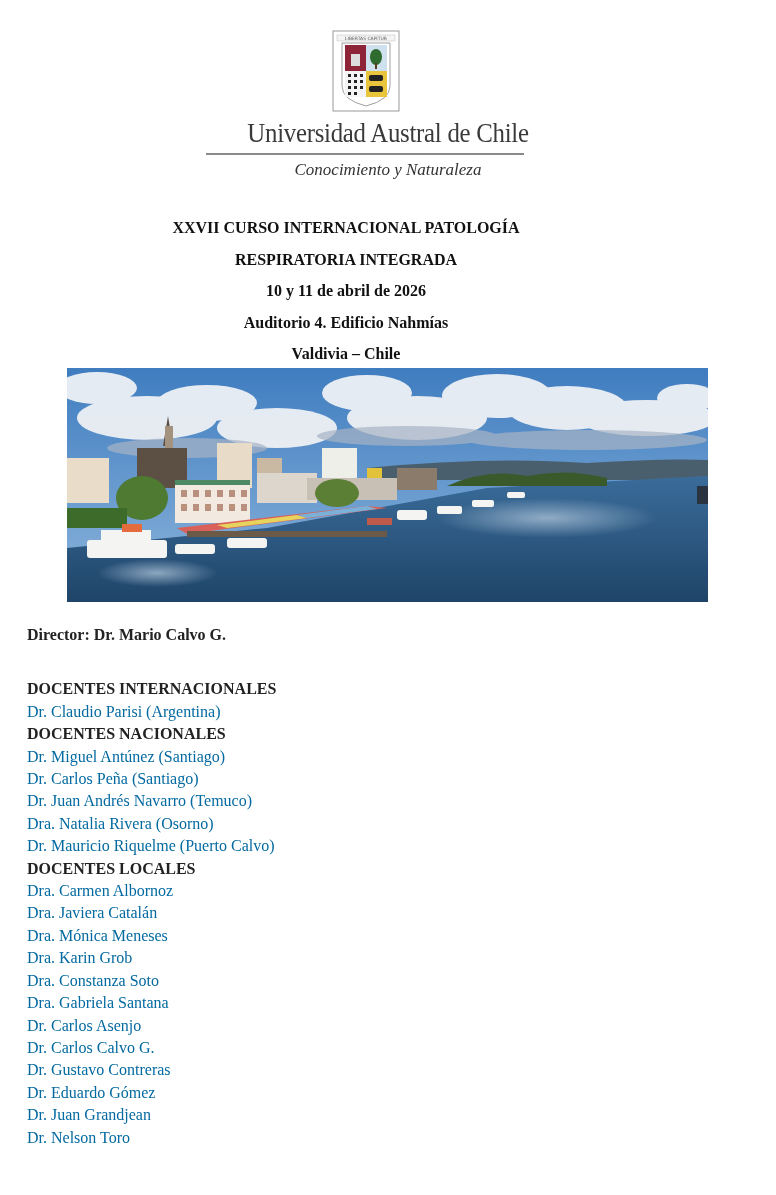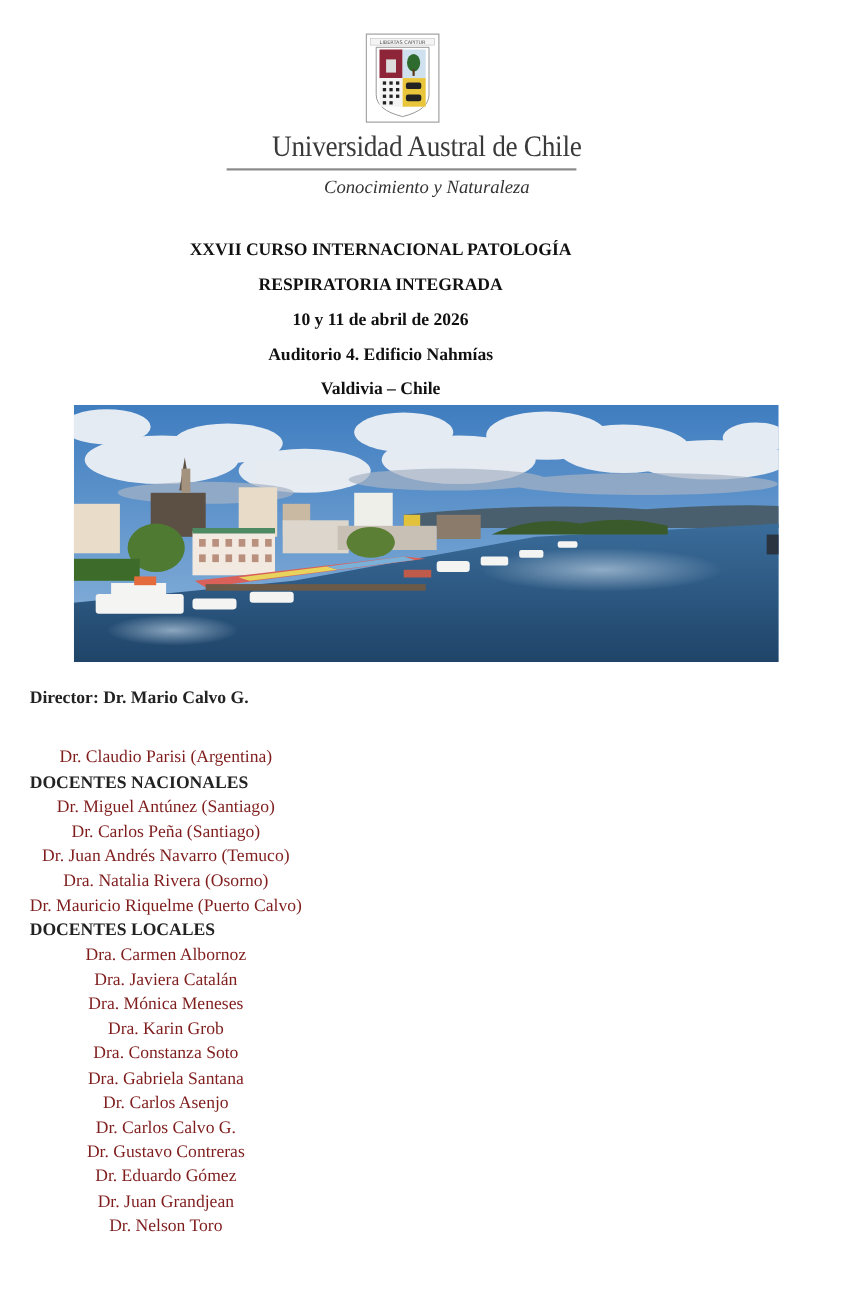--- a/index.html
+++ b/index.html
@@ -7,21 +7,21 @@
   .logo { position: absolute; left: 332px; top: 30px; width: 68px; height: 82px; }
   .uni-name { position: absolute; left: 0; width: 776px; top: 118px; text-align: center; font-size: 27px; color: #3a3a3a; letter-spacing: -0.3px; transform: scaleX(0.92); }
   .uni-rule { position: absolute; left: 206px; top: 153px; width: 318px; height: 2px; background: #8a8a8a; }
   .uni-motto { position: absolute; left: 0; width: 736px; top: 160px; text-align: center; font-size: 17px; font-style: italic; color: #333; padding-left: 0; margin-left: 20px; }
   .titles { position: absolute; left: 0; top: 212px; width: 692px; text-align: center; font-weight: bold; font-size: 16px; line-height: 31.5px; color: #111; }
   .titles div { white-space: nowrap; }
   .photo { position: absolute; left: 67px; top: 368px; width: 641px; height: 234px; overflow: hidden; }
   .list { position: absolute; left: 27px; top: 624px; font-size: 16px; line-height: 22.4px; color: #333; }
   .list .director { font-weight: bold; color: #222; margin-bottom: 32px; }
   .list .section { font-weight: bold; color: #222; }
-  .list .item { color: #7f1d1d; text-align: center; }
+  .list .item { color: #0369a1; }
 </style>
 </head>
 <body>
 
 <div class="logo">
   <svg width="68" height="82" viewBox="0 0 68 82">
     <rect x="1" y="1" width="66" height="80" fill="#fff" stroke="#999" stroke-width="1"></rect>
     <rect x="5" y="5" width="58" height="6" fill="#f4f4f4" stroke="#bbb" stroke-width="0.5"></rect>
     <text x="34" y="10" font-size="4.5" text-anchor="middle" fill="#555" font-family="DejaVu Sans, sans-serif">LIBERTAS CAPITUR</text>
     <path d="M10 13 H58 V56 Q58 70 34 76 Q10 70 10 56 Z" fill="#fff" stroke="#888" stroke-width="0.8"></path>
@@ -159,20 +159,21 @@
     </g>
     <rect x="55" y="156" width="20" height="8" fill="#e46c3c"></rect>
     <rect x="300" y="150" width="25" height="7" fill="#c05b4b"></rect>
     <rect x="630" y="118" width="11" height="18" fill="#2a3440"></rect>
   </svg>
 </div>
 
 <div class="list">
   <div class="director">Director: Dr. Mario Calvo G.</div>
 
+  <div class="section">DOCENTES INTERNACIONALES</div>
   <div class="item">Dr. Claudio Parisi (Argentina)</div>
 
   <div class="section">DOCENTES NACIONALES</div>
   <div class="item">Dr. Miguel Antúnez (Santiago)</div>
   <div class="item">Dr. Carlos Peña (Santiago)</div>
   <div class="item">Dr. Juan Andrés Navarro (Temuco)</div>
   <div class="item">Dra. Natalia Rivera (Osorno)</div>
   <div class="item">Dr. Mauricio Riquelme (Puerto Calvo)</div>
 
   <div class="section">DOCENTES LOCALES</div>

